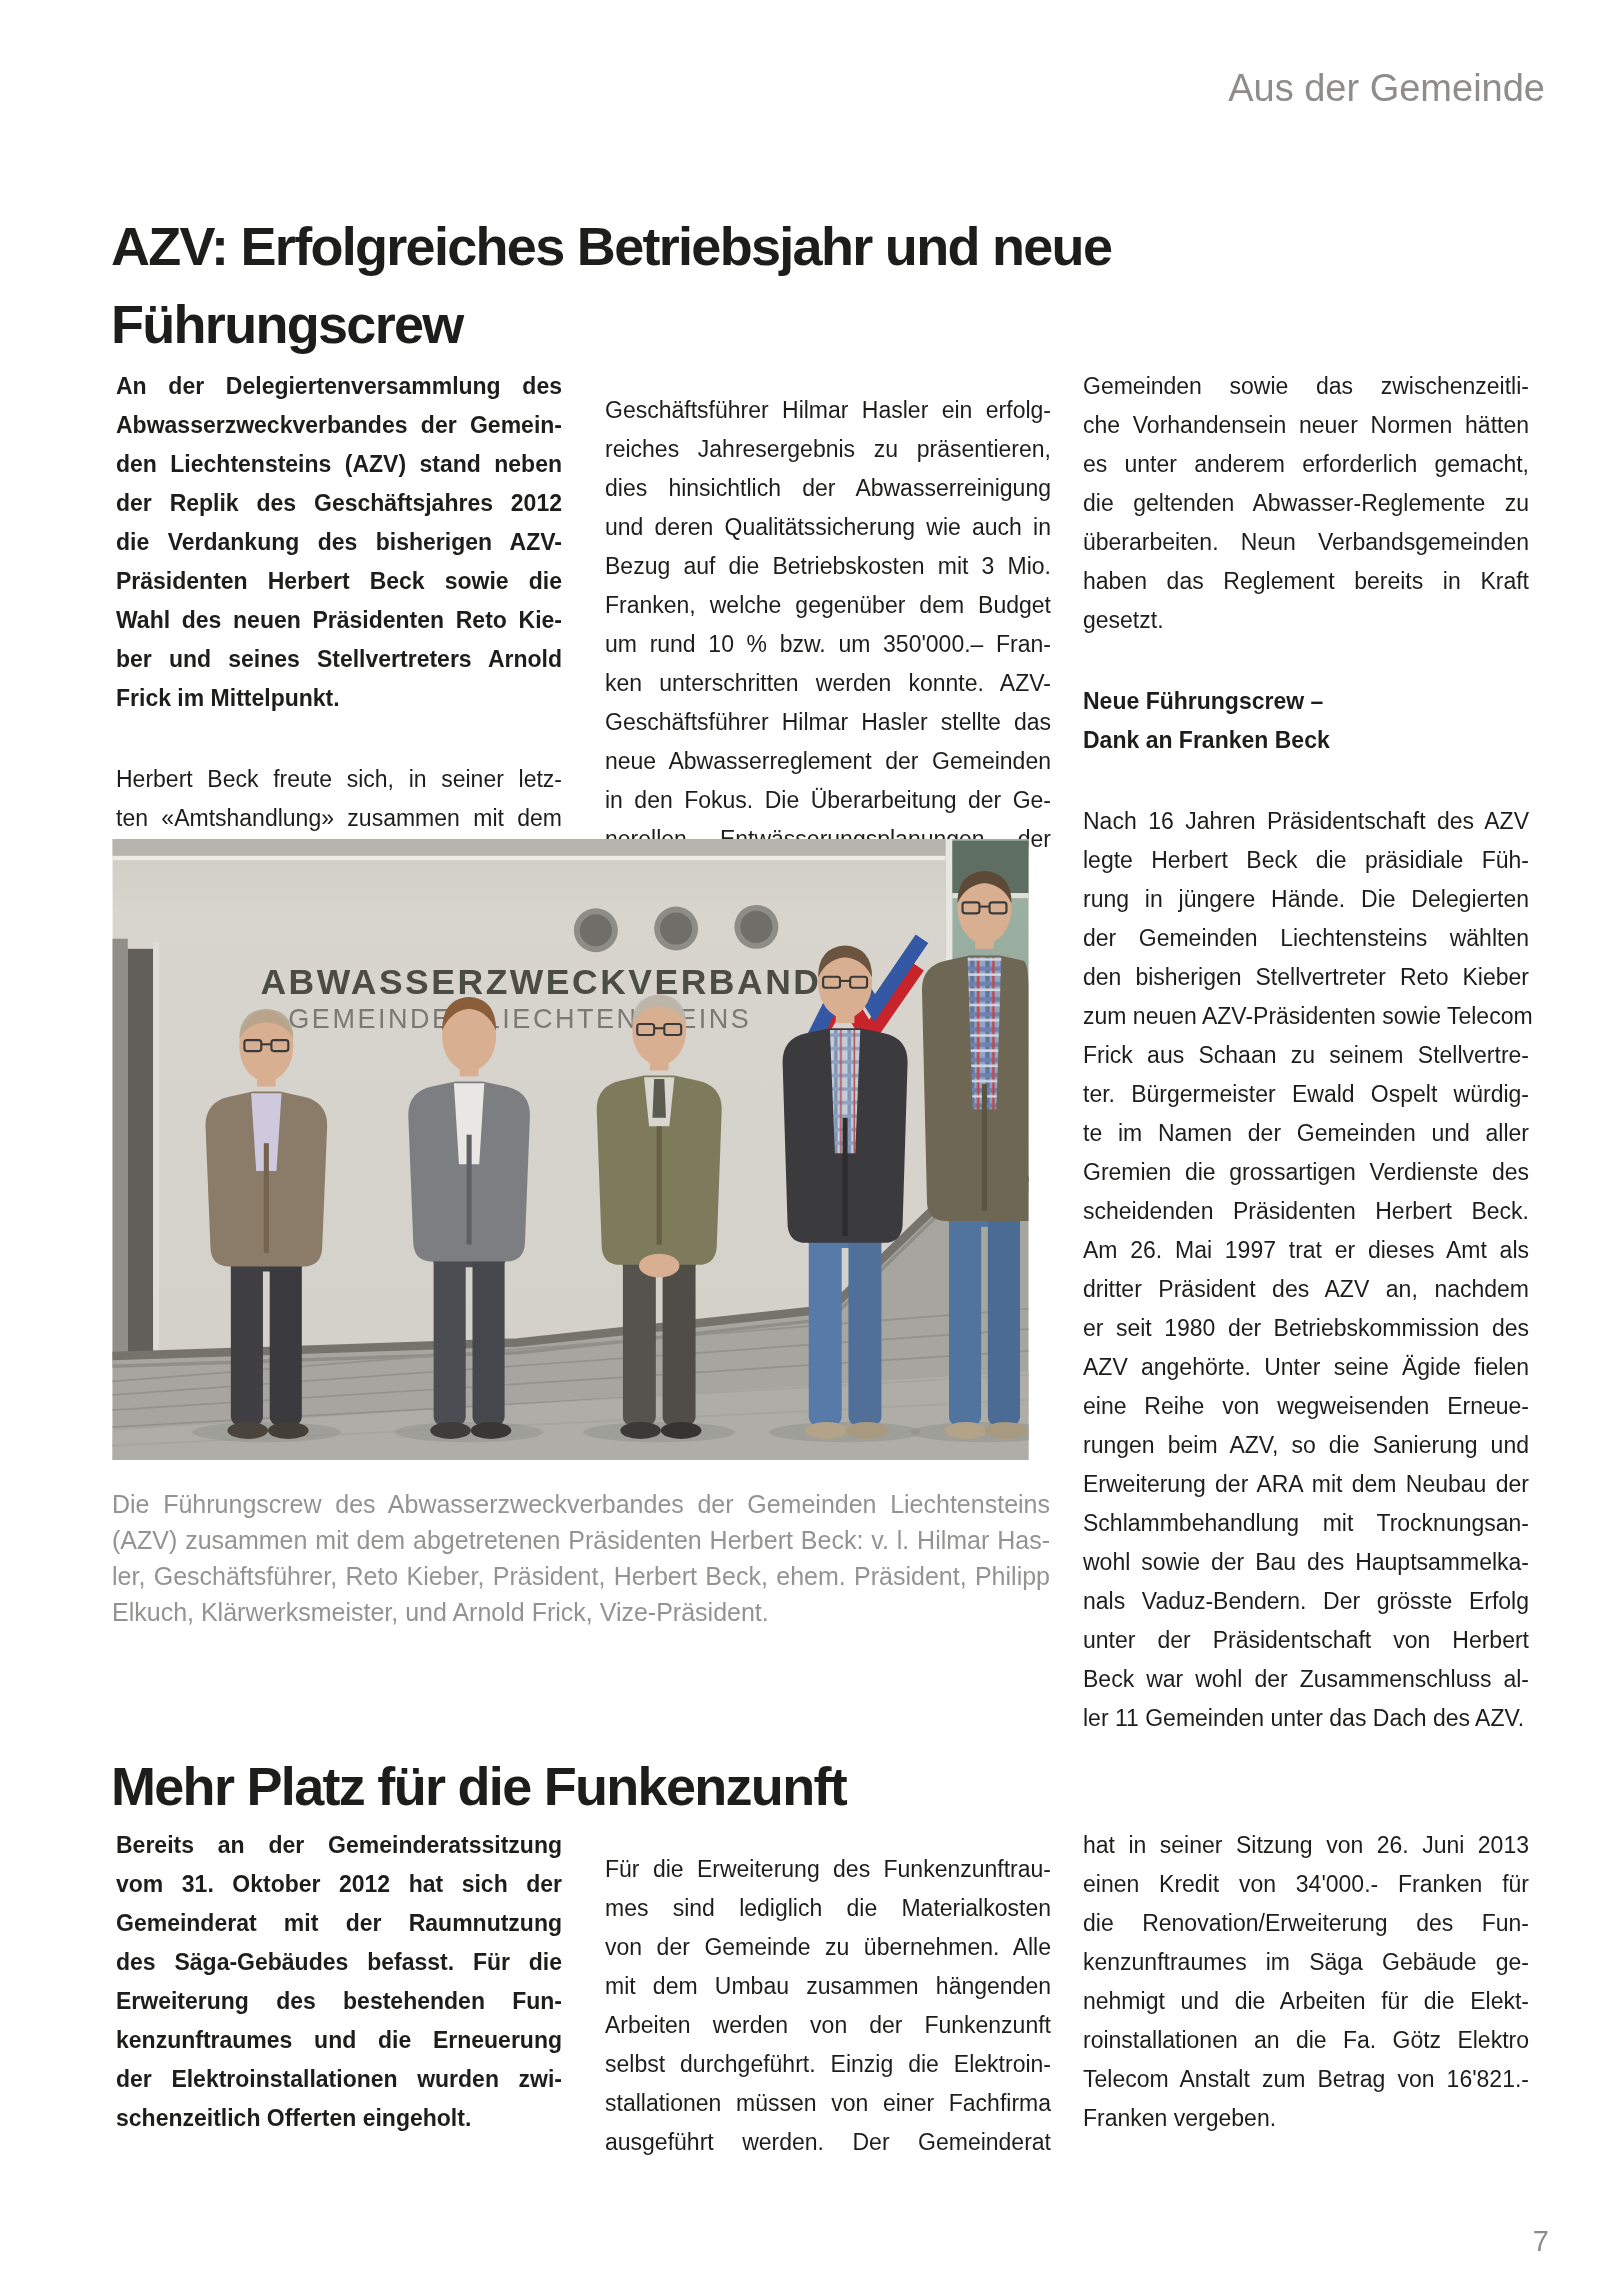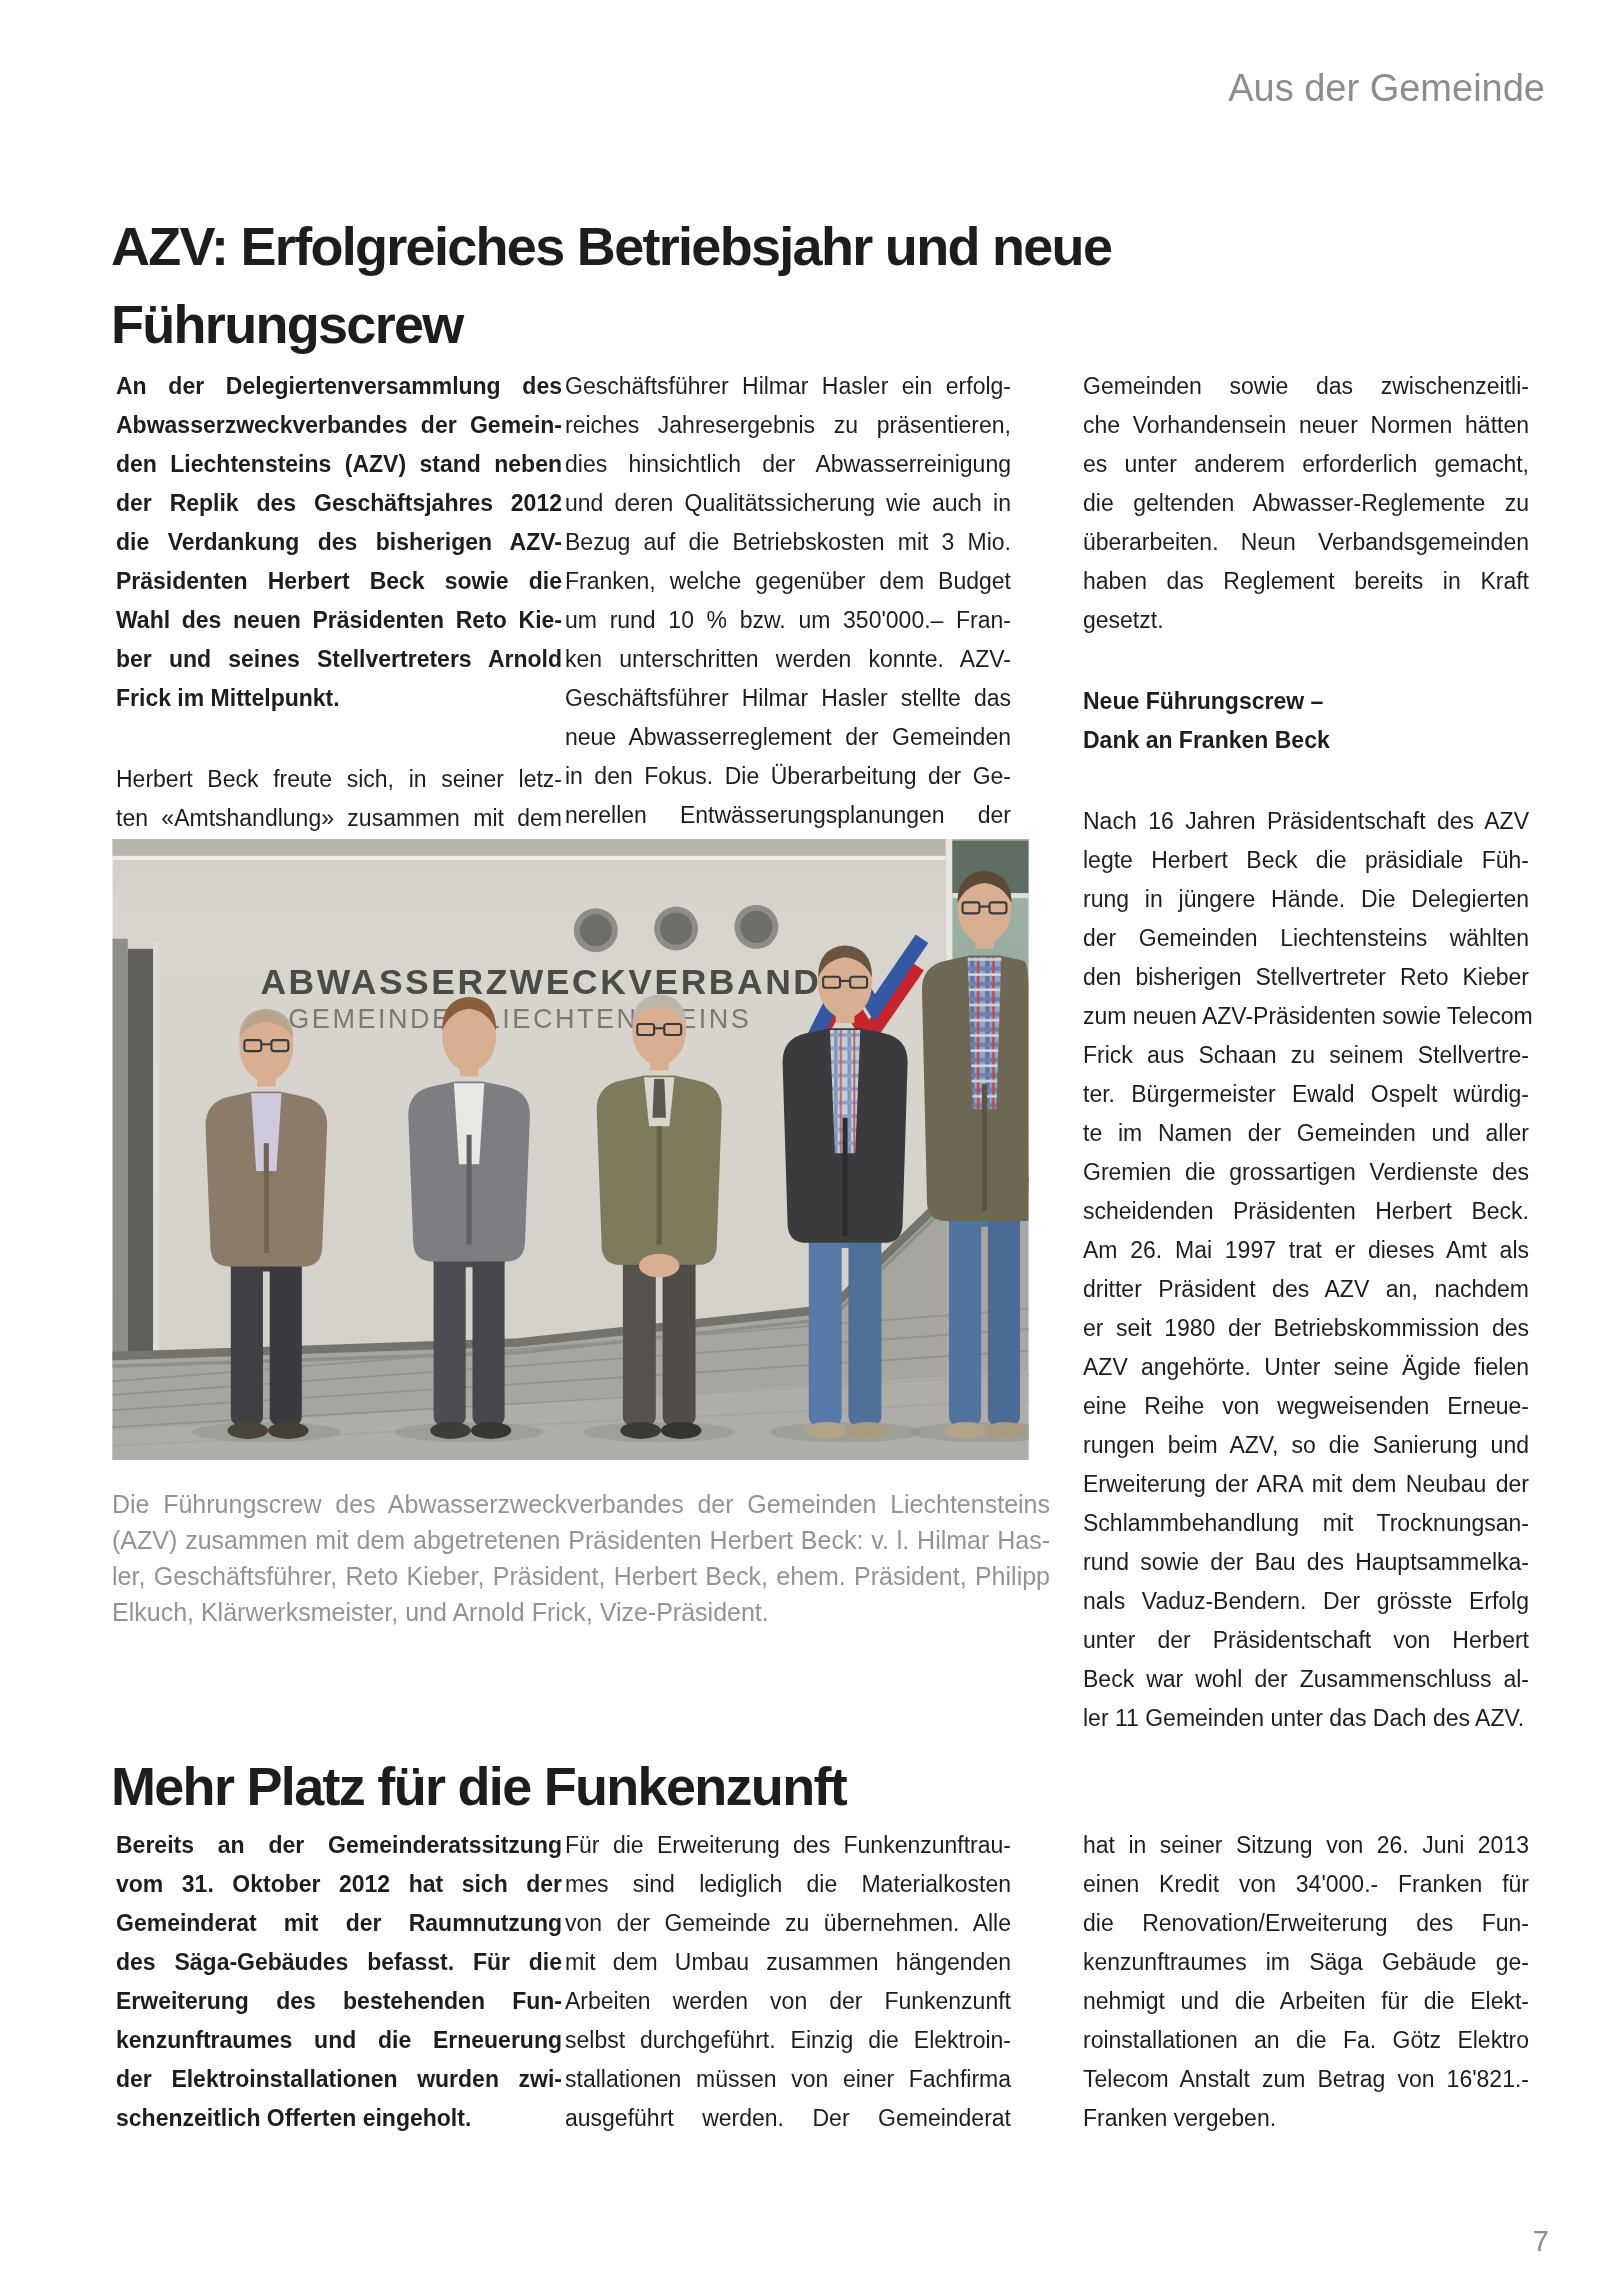--- a/index.html
+++ b/index.html
@@ -23,21 +23,21 @@
     color:#1d1d1b;
   }
   #title1{top:171px;width:1218px;}
   #title2{top:1711px;width:1268px;white-space:nowrap;}
   .col{
     position:absolute;width:446px;
     font-size:23px;line-height:39px;
   }
   .a1{top:367px;}
   .a2{top:1826px;}
-  .c1{left:116px;} .c2{left:565px;} .c3{left:1083px;}
+  .c1{left:116px;} .c2{left:605px;margin-top:24px;} .c3{left:1083px;}
   .para{margin-top:42px;}
   .para:first-child{margin-top:0;}
   .para.bold{font-weight:700;}
   .tline{
     text-align:justify;text-align-last:justify;
     white-space:nowrap;height:39px;
   }
   .tline.lastline{text-align-last:left;}
   .para.noj .tline{text-align:left;text-align-last:left;}
   .photo{
@@ -124,21 +124,21 @@
         <div class="tline">Gremien die grossartigen Verdienste des</div>
         <div class="tline">scheidenden Präsidenten Herbert Beck.</div>
         <div class="tline">Am 26. Mai 1997 trat er dieses Amt als</div>
         <div class="tline">dritter Präsident des AZV an, nachdem</div>
         <div class="tline">er seit 1980 der Betriebskommission des</div>
         <div class="tline">AZV angehörte. Unter seine Ägide fielen</div>
         <div class="tline">eine Reihe von wegweisenden Erneue-</div>
         <div class="tline">rungen beim AZV, so die Sanierung und</div>
         <div class="tline">Erweiterung der ARA mit dem Neubau der</div>
         <div class="tline">Schlammbehandlung mit Trocknungsan-</div>
-        <div class="tline">rund sowie der Bau des Hauptsammelka-</div>
+        <div class="tline">wohl sowie der Bau des Hauptsammelka-</div>
         <div class="tline">nals Vaduz-Bendern. Der grösste Erfolg</div>
         <div class="tline">unter der Präsidentschaft von Herbert</div>
         <div class="tline">Beck war wohl der Zusammenschluss al-</div>
         <div class="tline lastline">ler 11 Gemeinden unter das Dach des AZV.</div>
       </div>
     </div>
 
   <div class="photo">
     <svg width="917" height="621" viewBox="0 0 1084 735">
       <defs>

